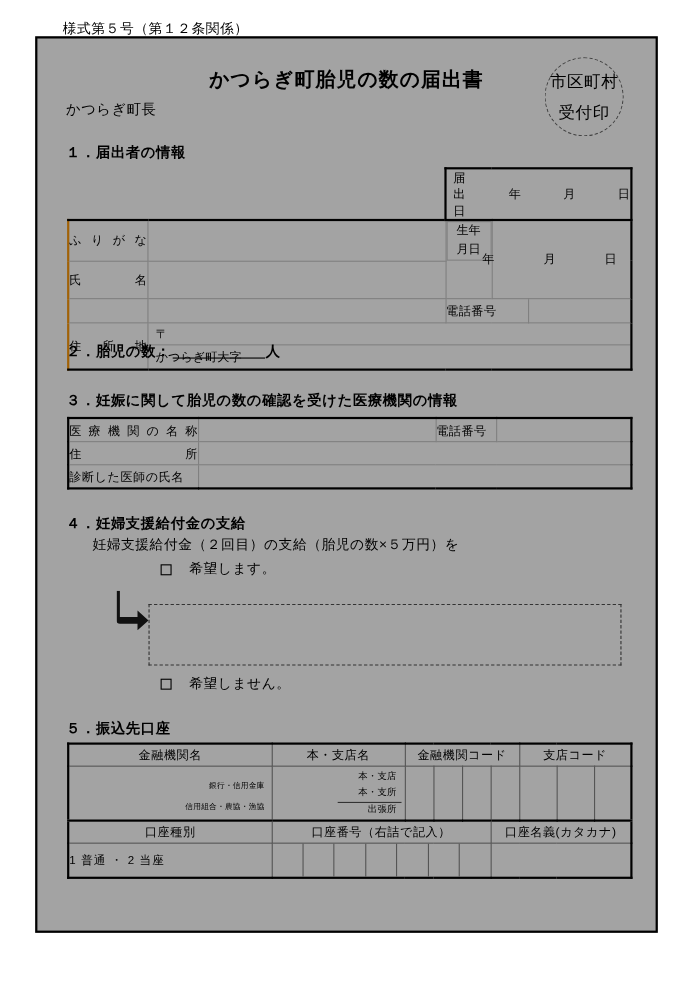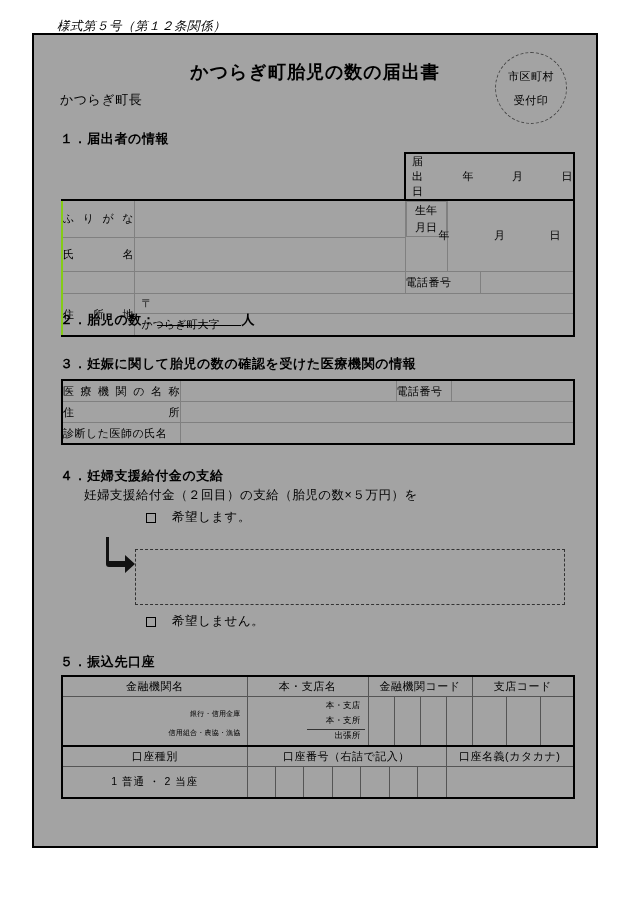--- a/index.html
+++ b/index.html
@@ -19,21 +19,20 @@
     overflow: hidden;
   }
   .form-number {
     position: absolute;
     left: 57px;
     top: 18px;
     font-size: 12.5px;
     letter-spacing: 0.5px;
     white-space: nowrap;
     font-family: "Liberation Serif", "DejaVu Serif", serif;
-    font-style: italic;
   }
   .sheet {
     position: absolute;
     left: 32px;
     top: 33px;
     width: 566px;
     height: 815px;
     border: 2px solid #000;
     box-sizing: border-box;
     background: #a3a3a3;
@@ -69,21 +68,21 @@
     width: 72px;
     height: 72px;
     border: 1px dashed #444;
     border-radius: 50%;
     box-sizing: border-box;
     display: flex;
     flex-direction: column;
     align-items: center;
     justify-content: center;
     gap: 9px;
-    font-size: 11px;
+    font-size: 15px;
     letter-spacing: 0.5px;
   }
 
   
   .sec-head {
     position: absolute;
     font-size: 13px;
     font-weight: bold;
     letter-spacing: 0.6px;
     white-space: nowrap;
@@ -117,21 +116,21 @@
     white-space: nowrap;
   }
   .ctr { text-align: center; }
 
   
   #applicant-table {
     left: 27px;
     top: 117px;
     width: 512px;
   }
-  #applicant-table .outer-left { border-left: 2px solid #84cc16; }
+  #applicant-table .outer-left { border-left: 2px solid #a16207; }
   #applicant-table .outer-right { border-right: 2px solid #000; }
   #applicant-table .outer-bottom { border-bottom: 2px solid #000; }
   #applicant-table .outer-top { border-top: 2px solid #000; }
   .filedate-cell {
     border: 2px solid #000 !important;
     height: 23px;
   }
   .filedate-inner {
     display: flex;
     align-items: center;
@@ -305,21 +304,20 @@
   .branch-sub .b3 { top: 33px; }
   .branch-sub .divider {
     position: absolute;
     right: 3px;
     top: 32px;
     width: 58px;
     border-top: 1px solid #333;
   }
   .code-cell { border-left: 1px solid #555; }
   .acct-type {
-    text-align: center;
     font-size: 10.5px;
     letter-spacing: 1px;
     height: 30px;
     margin-left: 36px;
   }
   .thick-top { border-top: 2px solid #000 !important; }
 </style>
 </head>
 <body>
 

